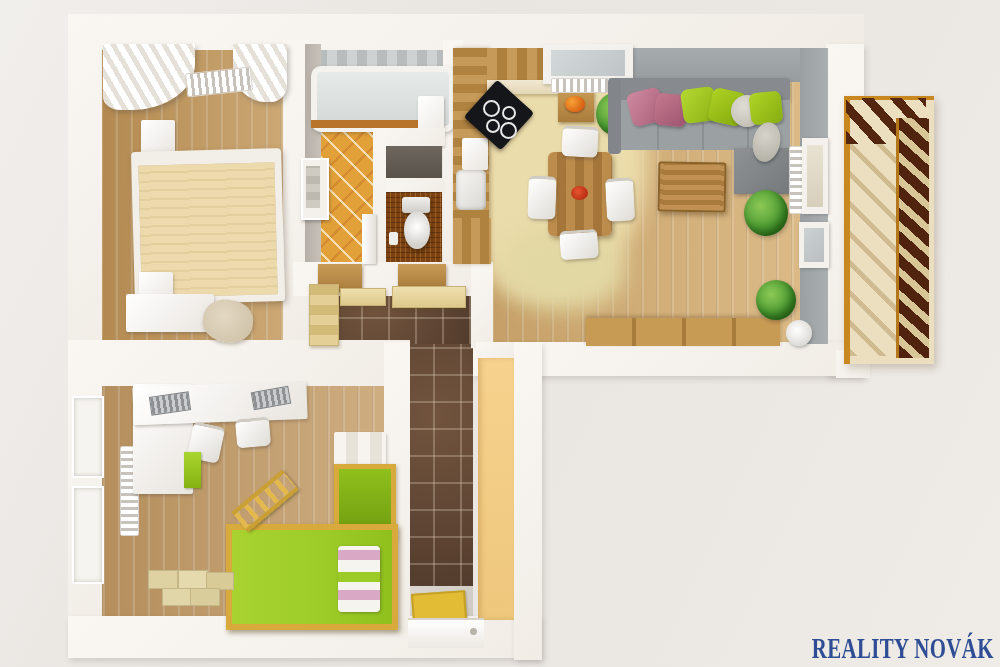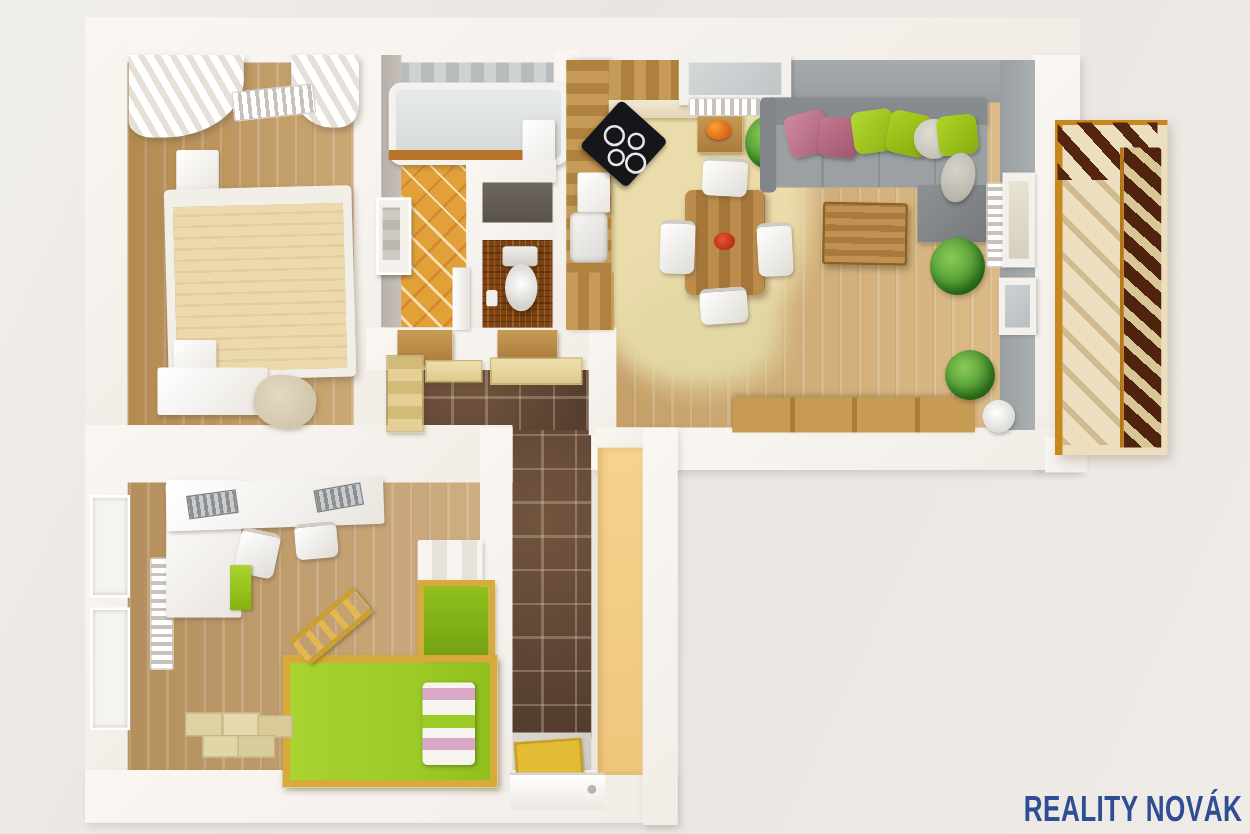--- a/index.html
+++ b/index.html
@@ -1,18 +1,18 @@
 <!DOCTYPE html>
 <html style="--wall: #faf7f3; --wood-floor: #cda36a; --bath-tile: #e2a138; --wc-floor: #7c4212; --hall-tile: #5e4433; --kitchen-floor-cream: #ebdcab; --yellow-wall: #f6d28e; --sofa-grey: #878b8f; --sofa-seat-grey: #9ba0a3; --pillow-pink: #c5798e; --pillow-lime: #a5ce1e; --pillow-white: #d8d6cc; --bed-duvet: #ecd9ac; --kids-bed-green: #9ccb27; --kids-bed-frame: #d8aa3c; --balcony-frame: #c8871f; --balcony-rail-dark: #4f230d; --doormat-yellow: #e2bc35; --plant-green: #4e9c32; --watermark-color: #2e4d94;"><head>
 <meta charset="utf-8">
 <style>
   html,body{margin:0;padding:0;background:#e9e5e1;}
   #stage{position:relative;width:1000px;height:667px;overflow:hidden;
     background:linear-gradient(115deg,#f1efec 0%,#e9e5e1 38%,#ebe7e3 68%,#efebe7 100%);
-    font-family:Liberation Sans, sans-serif;}
+    font-family:Liberation Serif, serif;}
   .a{position:absolute;}
   
   .wall{background:linear-gradient(135deg,var(--wall,#faf7f3) 0%,#f1ece6 100%);}
   .wall-sh{box-shadow:2px 3px 6px rgba(90,80,70,.18);}
   
   .wood{background-color:var(--wood-floor,#cda36a);
     background-image:repeating-linear-gradient(90deg,rgba(255,255,255,.16) 0 3px,rgba(0,0,0,0) 3px 15px),
       repeating-linear-gradient(90deg,rgba(110,70,20,.22) 0 1px,rgba(0,0,0,0) 1px 15px),
       linear-gradient(90deg,rgba(100,60,15,.18),rgba(255,255,255,.14));}
   .wood-light{background-color:#d8b277;}

